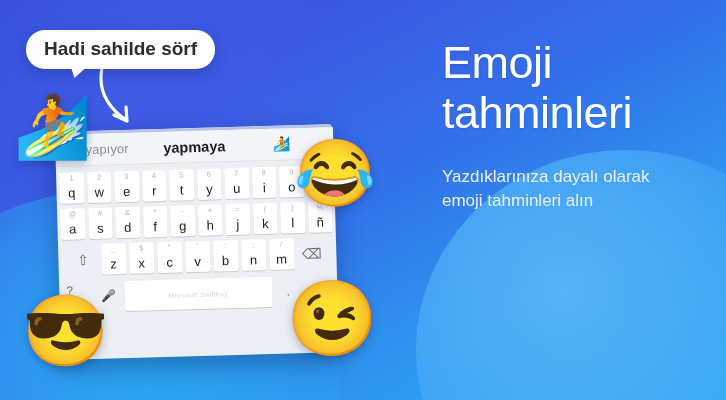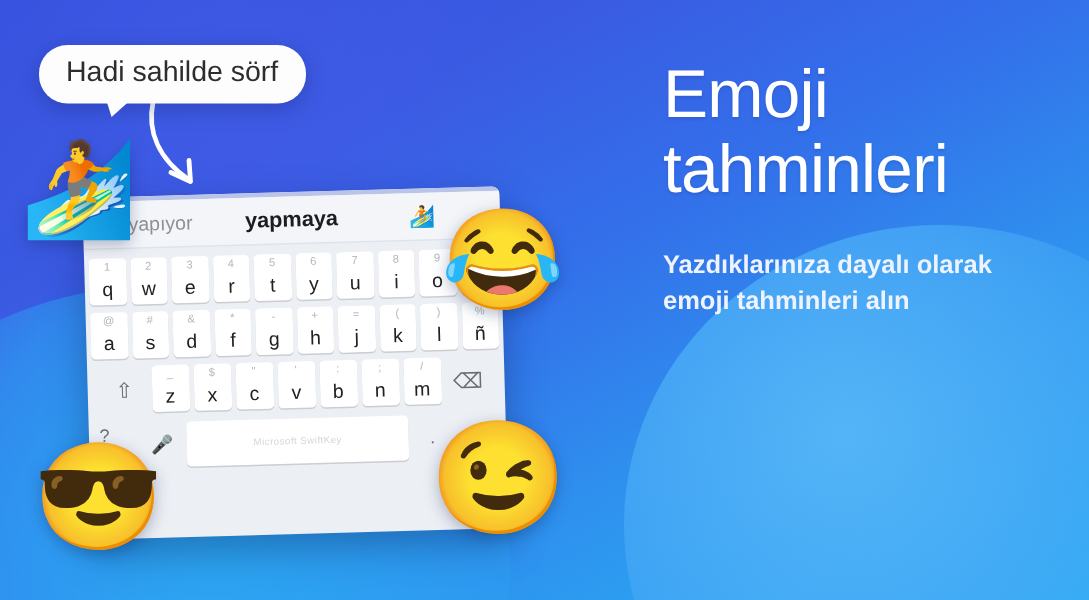--- a/index.html
+++ b/index.html
@@ -79,37 +79,38 @@
     letter-spacing: -0.5px;
     margin: 0;
     text-shadow: 0 1px 2px rgba(20,40,120,0.18);
   }
   .headline .l2 { display: block; }
   .subhead {
     margin: 26px 0 0 0;
     color: #eef3ff;
     font-size: 17px;
     line-height: 1.45;
-    font-weight: 700;
+    font-weight: 400;
     max-width: 230px;
   }
 
   
   .bubble-wrap {
     position: absolute;
     left: 26px;
     top: 30px;
     z-index: 30;
   }
   .bubble {
     position: relative;
     background: #fdfdfd;
     border-radius: 19px;
     padding: 9px 18px 11px 18px;
     box-shadow: 0 4px 14px rgba(10,25,90,0.28);
+    font-weight: bold;
   }
   .bubble-text {
     font-size: 19px;
     color: #2d2d2d;
     white-space: nowrap;
     line-height: 1;
   }
   .bubble-tail {
     position: absolute;
     left: 44px;

